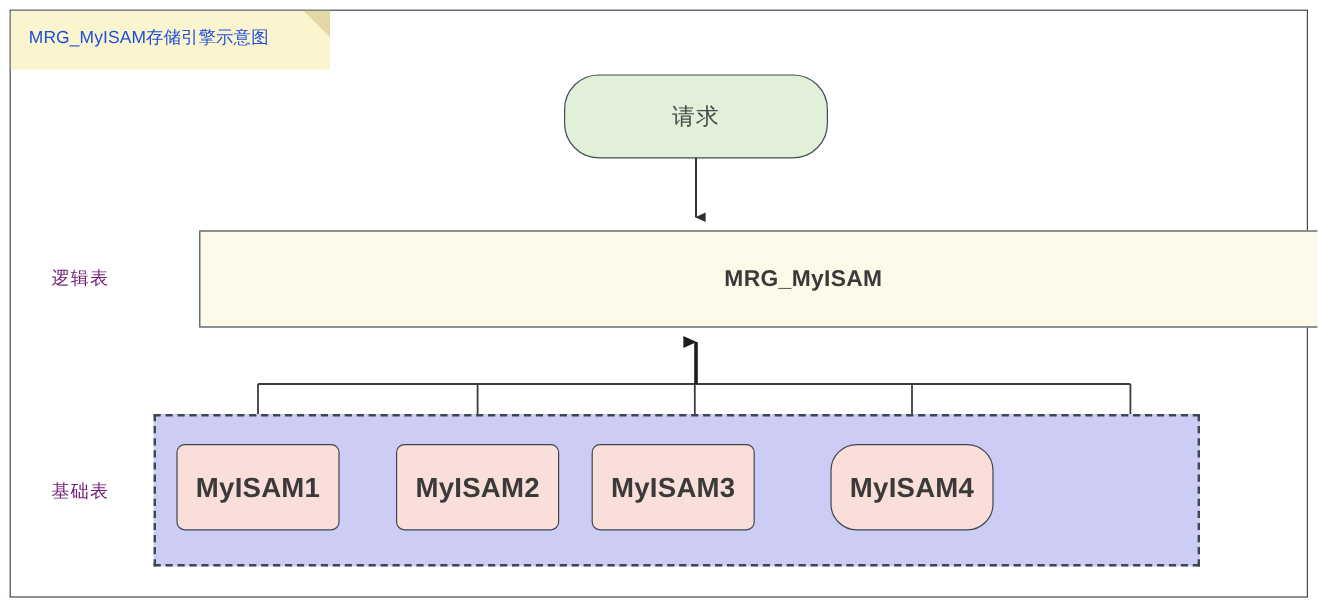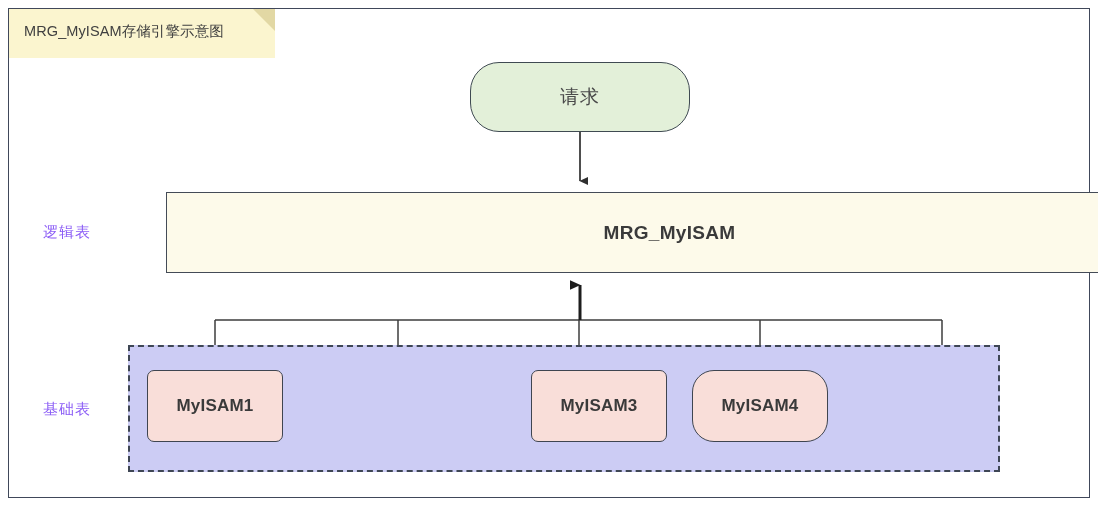--- a/index.html
+++ b/index.html
@@ -42,21 +42,21 @@
     height: 49px;
     box-sizing: border-box;
     background: #fbf5cf;
     overflow: hidden;
   }
   .title-note-text {
     position: absolute;
     left: 15px;
     top: 13px;
     font-size: 14.5px;
-    color: #404040;
+    color: #1d4ed8;
     letter-spacing: 0.1px;
     white-space: nowrap;
   }
   .title-fold {
     position: absolute;
     right: 0;
     top: 0;
     width: 0;
     height: 0;
     border-left: 22px solid transparent;
@@ -113,21 +113,21 @@
     font-size: 19px;
     font-weight: bold;
     color: #3a3a3a;
     letter-spacing: 0.3px;
   }
 
   
   .row-caption {
     position: absolute;
     font-size: 15px;
-    color: #8b5cf6;
+    color: #701a75;
     letter-spacing: 1px;
     white-space: nowrap;
   }
   .caption-logical { left: 43px; top: 223px; }
   .caption-base    { left: 43px; top: 400px; text-align: right; }
 
   
   .base-group {
     position: absolute;
     left: 128px;
@@ -147,29 +147,29 @@
     height: 72px;
     box-sizing: border-box;
     background: #f9ded9;
     border: 1.8px solid #3f4550;
     border-radius: 7px;
     display: flex;
     align-items: center;
     justify-content: center;
   }
   .leaf-label {
-    font-size: 17px;
+    font-size: 23px;
     font-weight: bold;
     color: #3a3a3a;
     letter-spacing: 0.2px;
     white-space: nowrap;
   }
   .leaf-0 { left: 147px; }
   .leaf-1 { left: 330px; }
-  .leaf-2 { left: 531px; text-align: center; }
+  .leaf-2 { left: 493px; text-align: center; }
   .leaf-3 { left: 692px; border-radius: 22px; }
   .leaf-4 { left: 874px; }
 </style>
 </head>
 <body>
 
 <div id="canvas">
 
   <div class="outer-frame"></div>
 
@@ -215,20 +215,23 @@
 
   <div class="logical-bar">
     <span class="logical-bar-label">MRG_MyISAM</span>
   </div>
 
   <div class="base-group"></div>
 
   <div class="leaf leaf-0">
     <span class="leaf-label">MyISAM1</span>
   </div>
+  <div class="leaf leaf-1">
+    <span class="leaf-label">MyISAM2</span>
+  </div>
   <div class="leaf leaf-2">
     <span class="leaf-label">MyISAM3</span>
   </div>
   <div class="leaf leaf-3">
     <span class="leaf-label">MyISAM4</span>
   </div>
 
 </div>
 
 </body></html>

